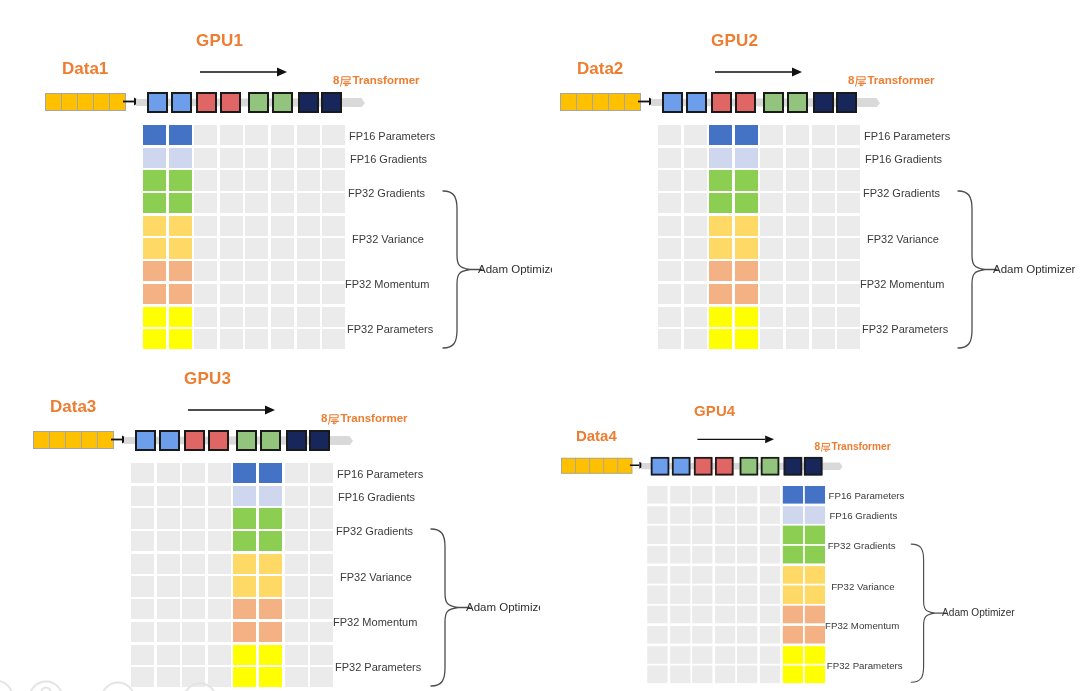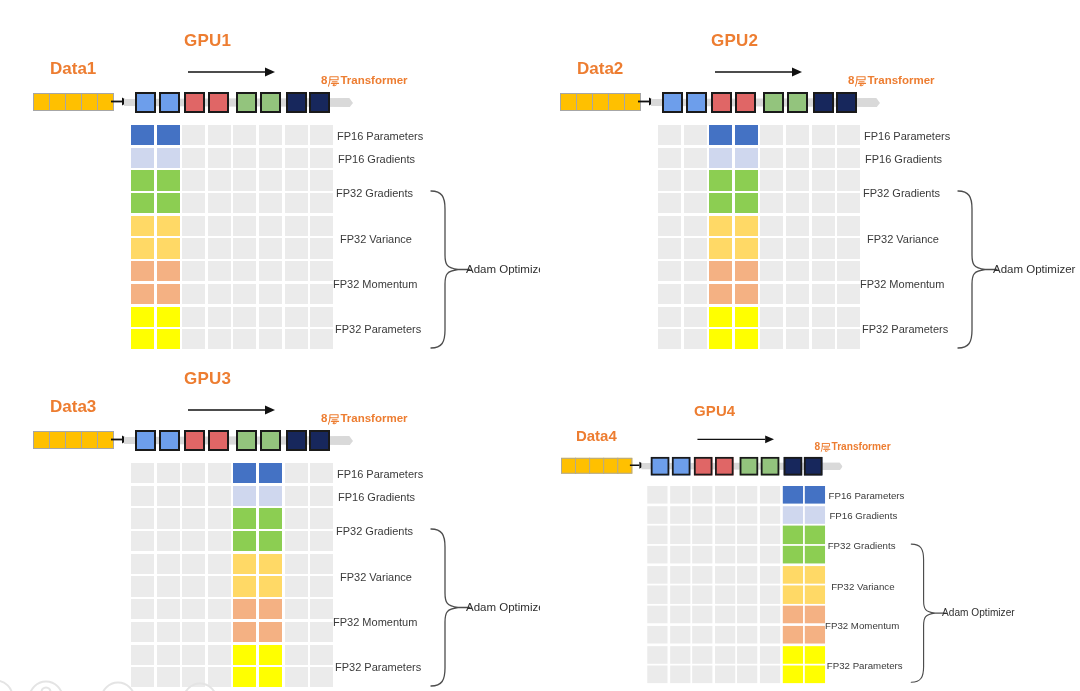--- a/index.html
+++ b/index.html
@@ -45,21 +45,21 @@
     position:absolute;left:466px;top:262px;color:#2f2f2f;font-size:11.5px;line-height:14px;white-space:nowrap;
   }
   .adam-brace{position:absolute;left:429px;top:189px;}
   .hanzi-glyph{display:inline-block;margin:0 .5px -1px .5px;}
   #watermark{position:absolute;left:0;top:674px;}
 </style>
 </head>
 <body>
 
 <div id="stage">
-    <div class="panel" style="left: 0px; top: 0px; width: 540px; height: 360px;">
+    <div class="panel" style="left: 12px; top: 0px; width: 540px; height: 360px;">
       <div class="panel-content" style="left: 0px; top: 0px; transform: scale(1);">
         <div class="gpu-title">GPU1</div>
         <div class="data-label">Data1</div>
         <svg class="long-arrow" width="90" height="14">
           <line x1="1" y1="7" x2="78" y2="7" stroke="#111" stroke-width="1.6"></line>
      <polygon points="78,2.5 88,7 78,11.5" fill="#111"></polygon>
         </svg>
         <div class="transformer-label">
           <span>8</span>
           <svg class="hanzi-glyph" width="12" height="12" viewBox="0 0 100 100" fill="none" stroke="#ED7D31" stroke-width="9" stroke-linecap="round" stroke-linejoin="round">

